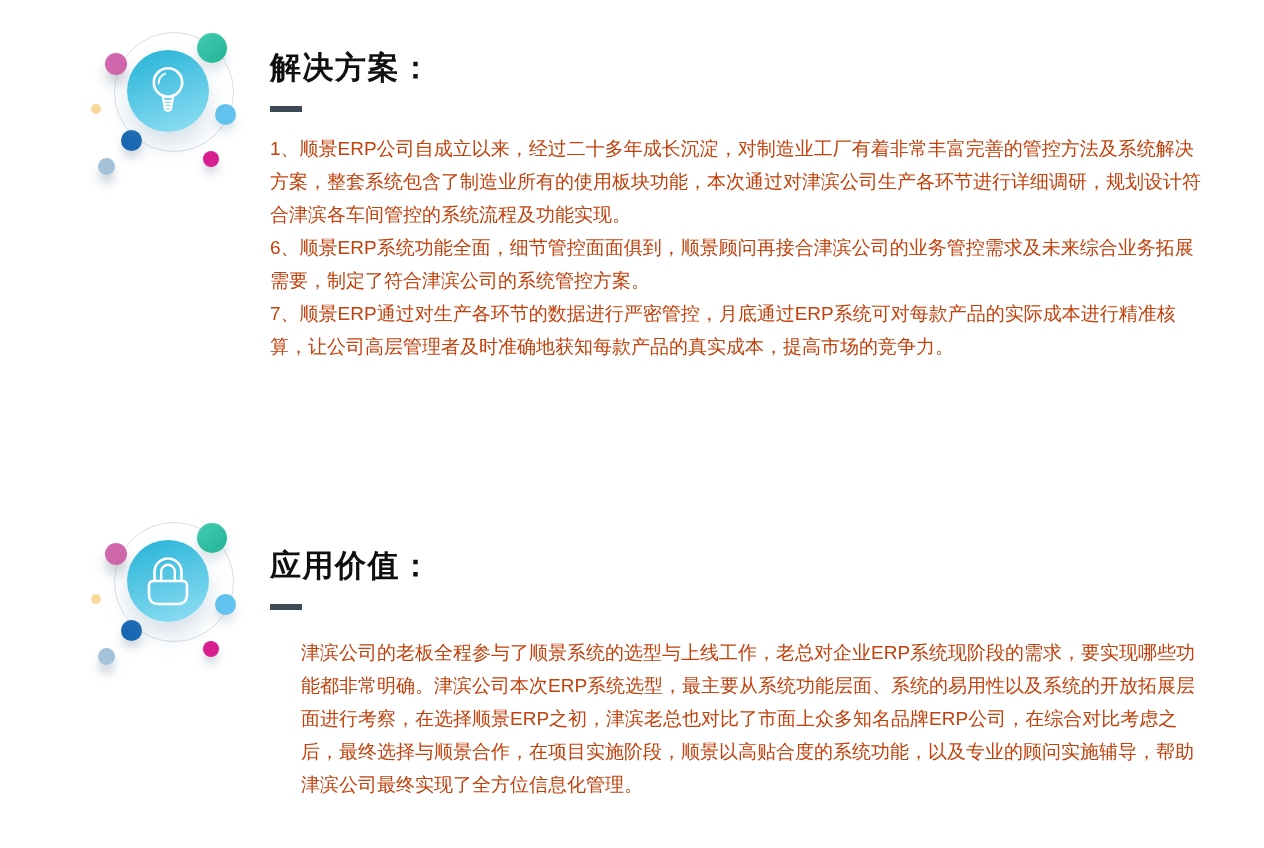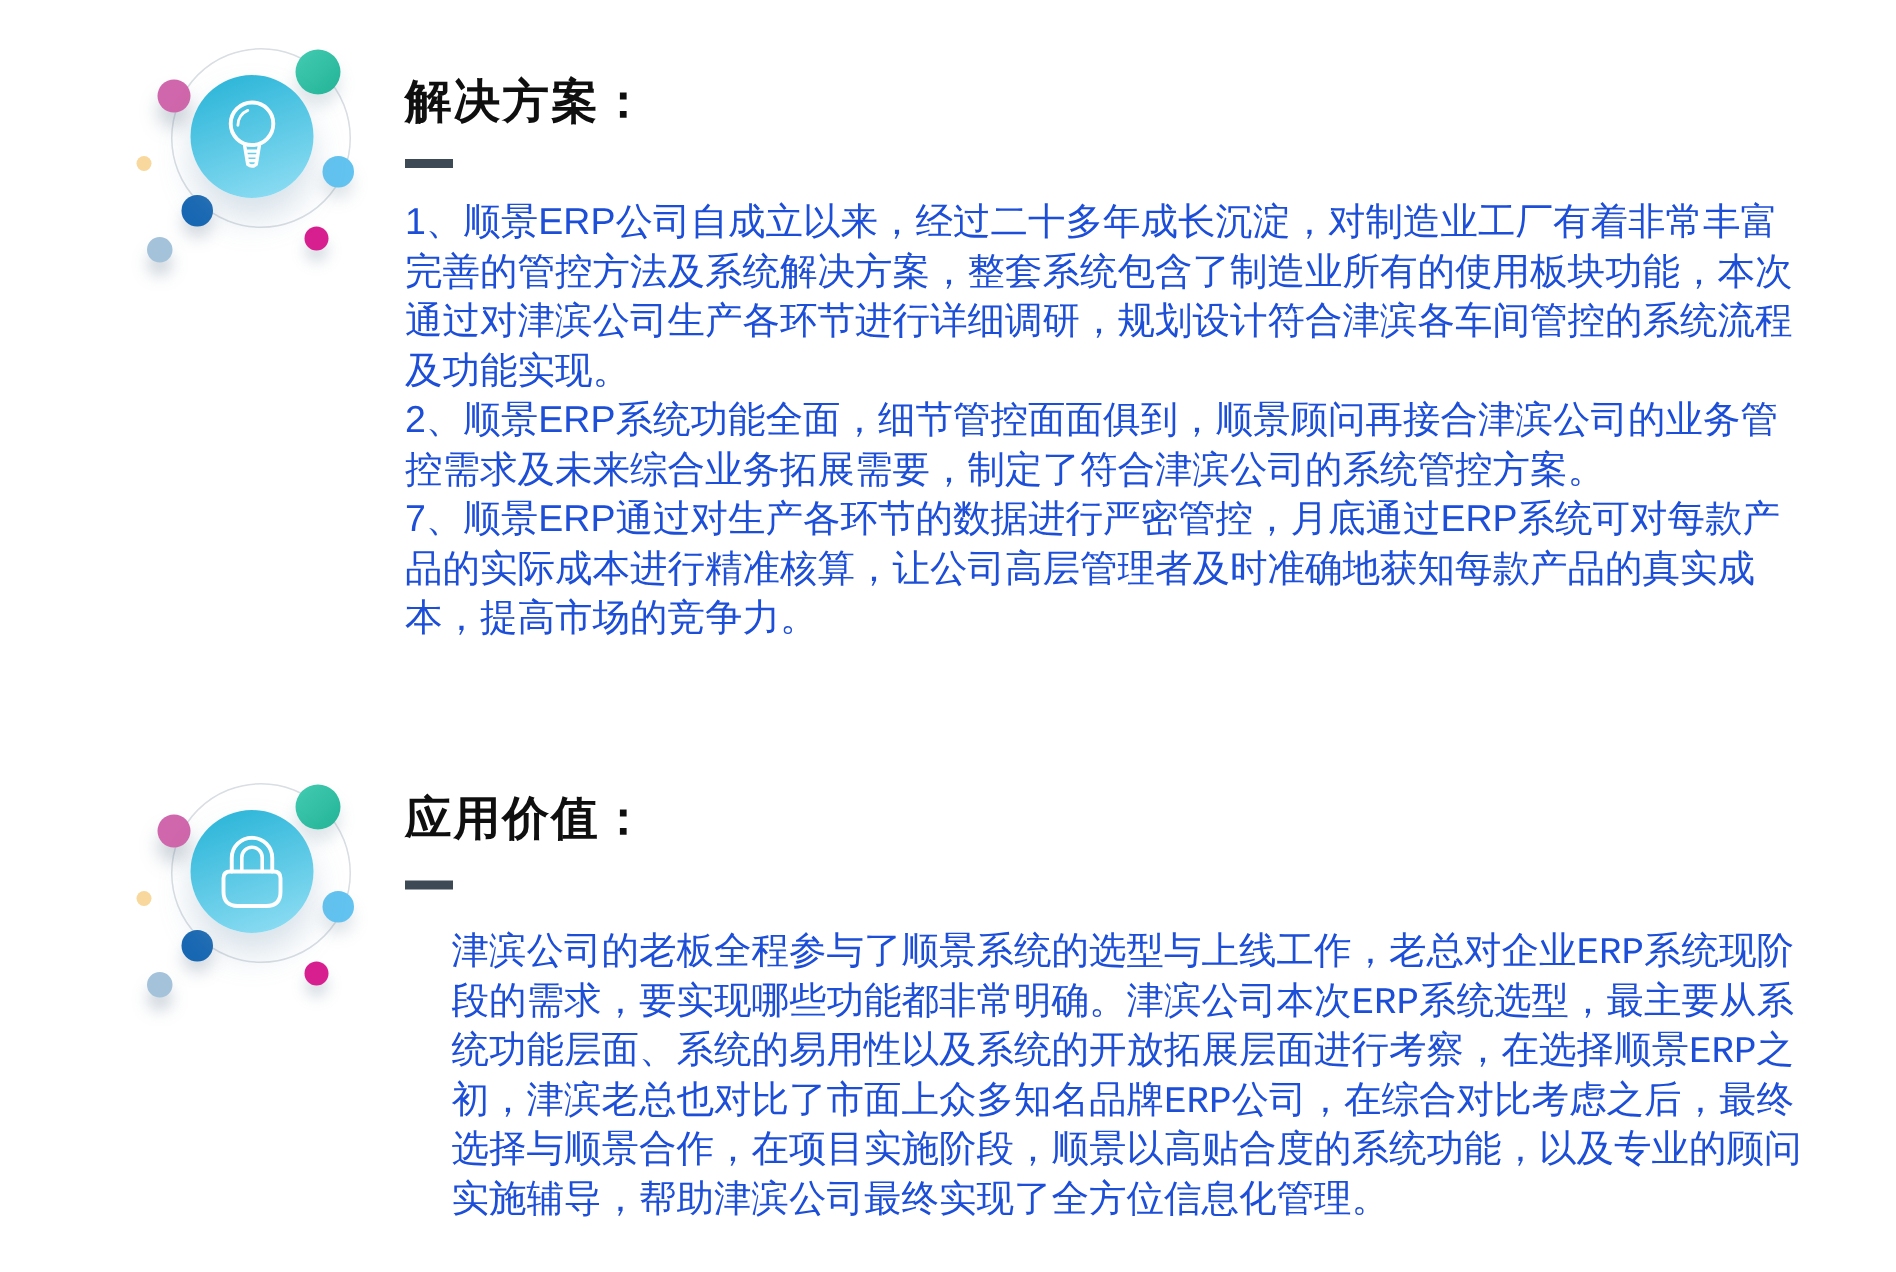--- a/index.html
+++ b/index.html
@@ -35,34 +35,34 @@
   .dot-darkblue { left: 33px;  top: 102px; width: 21px; height: 21px; background: #1767b3; box-shadow: 0 8px 10px rgba(110,130,150,0.28); }
   .dot-yellow   { left: 3px;   top: 76px;  width: 10px; height: 10px; background: #f8d89c; }
   .dot-steel    { left: 10px;  top: 130px; width: 17px; height: 17px; background: #a4c3db; box-shadow: 0 9px 10px rgba(120,140,160,0.35); }
   .dot-magenta  { left: 115px; top: 123px; width: 16px; height: 16px; background: #d81f8f; box-shadow: 0 8px 9px rgba(120,140,160,0.28); }
 
   .badge-svg { display: block; }
 
   
   .content { position: absolute; left: 270px; width: 935px; }
   .content-1 { top: 52px; }
-  .content-2 { top: 533px; font-family: Liberation Mono, monospace; }
+  .content-2 { top: 550px; }
 
   .section-heading {
     font-size: 31px; line-height: 32px; font-weight: 700;
     color: #0f0f0f; letter-spacing: 1.5px;
   }
   .dash {
     width: 32px; height: 6px; margin-top: 22px;
     background: #3d4a56;
   }
   .paras { margin-top: 20px; }
   .paras-2 { margin-top: 26px; margin-left: 31px; }
   .paras p {
-    font-size: 25px; line-height: 33px; color: #1d4ed8;
+    font-size: 19px; line-height: 33px; color: #c2410c;
     font-weight: 400;
   }
 </style>
 </head>
 <body>
 
 <div class="page">
 
   <section>
     <div class="cluster cluster-1">
@@ -81,21 +81,21 @@
           <path d="M17.1 31.2 L19.2 43.6 Q22 45.8 24.8 43.6 L26.9 31.2" stroke-width="2.3"></path>
           <path d="M17.7 34.7 H26.3 M18.3 37.9 H25.7 M18.9 41.1 H25.1" stroke-width="2.1"></path>
         </svg>
       </div>
     </div>
     <div class="content content-1">
       <h2 class="section-heading">解决方案：</h2>
       <div class="dash"></div>
       <div class="paras">
         <p>1、顺景ERP公司自成立以来，经过二十多年成长沉淀，对制造业工厂有着非常丰富完善的管控方法及系统解决方案，整套系统包含了制造业所有的使用板块功能，本次通过对津滨公司生产各环节进行详细调研，规划设计符合津滨各车间管控的系统流程及功能实现。</p>
-        <p>2、顺景ERP系统功能全面，细节管控面面俱到，顺景顾问再接合津滨公司的业务管控需求及未来综合业务拓展需要，制定了符合津滨公司的系统管控方案。</p>
+        <p>6、顺景ERP系统功能全面，细节管控面面俱到，顺景顾问再接合津滨公司的业务管控需求及未来综合业务拓展需要，制定了符合津滨公司的系统管控方案。</p>
         <p>7、顺景ERP通过对生产各环节的数据进行严密管控，月底通过ERP系统可对每款产品的实际成本进行精准核算，让公司高层管理者及时准确地获知每款产品的真实成本，提高市场的竞争力。</p>
       </div>
     </div>
   </section>
 
   <section>
     <div class="cluster cluster-2">
       <div class="ring"></div>
       <span class="dot dot-teal"></span>
       <span class="dot dot-pink"></span>

